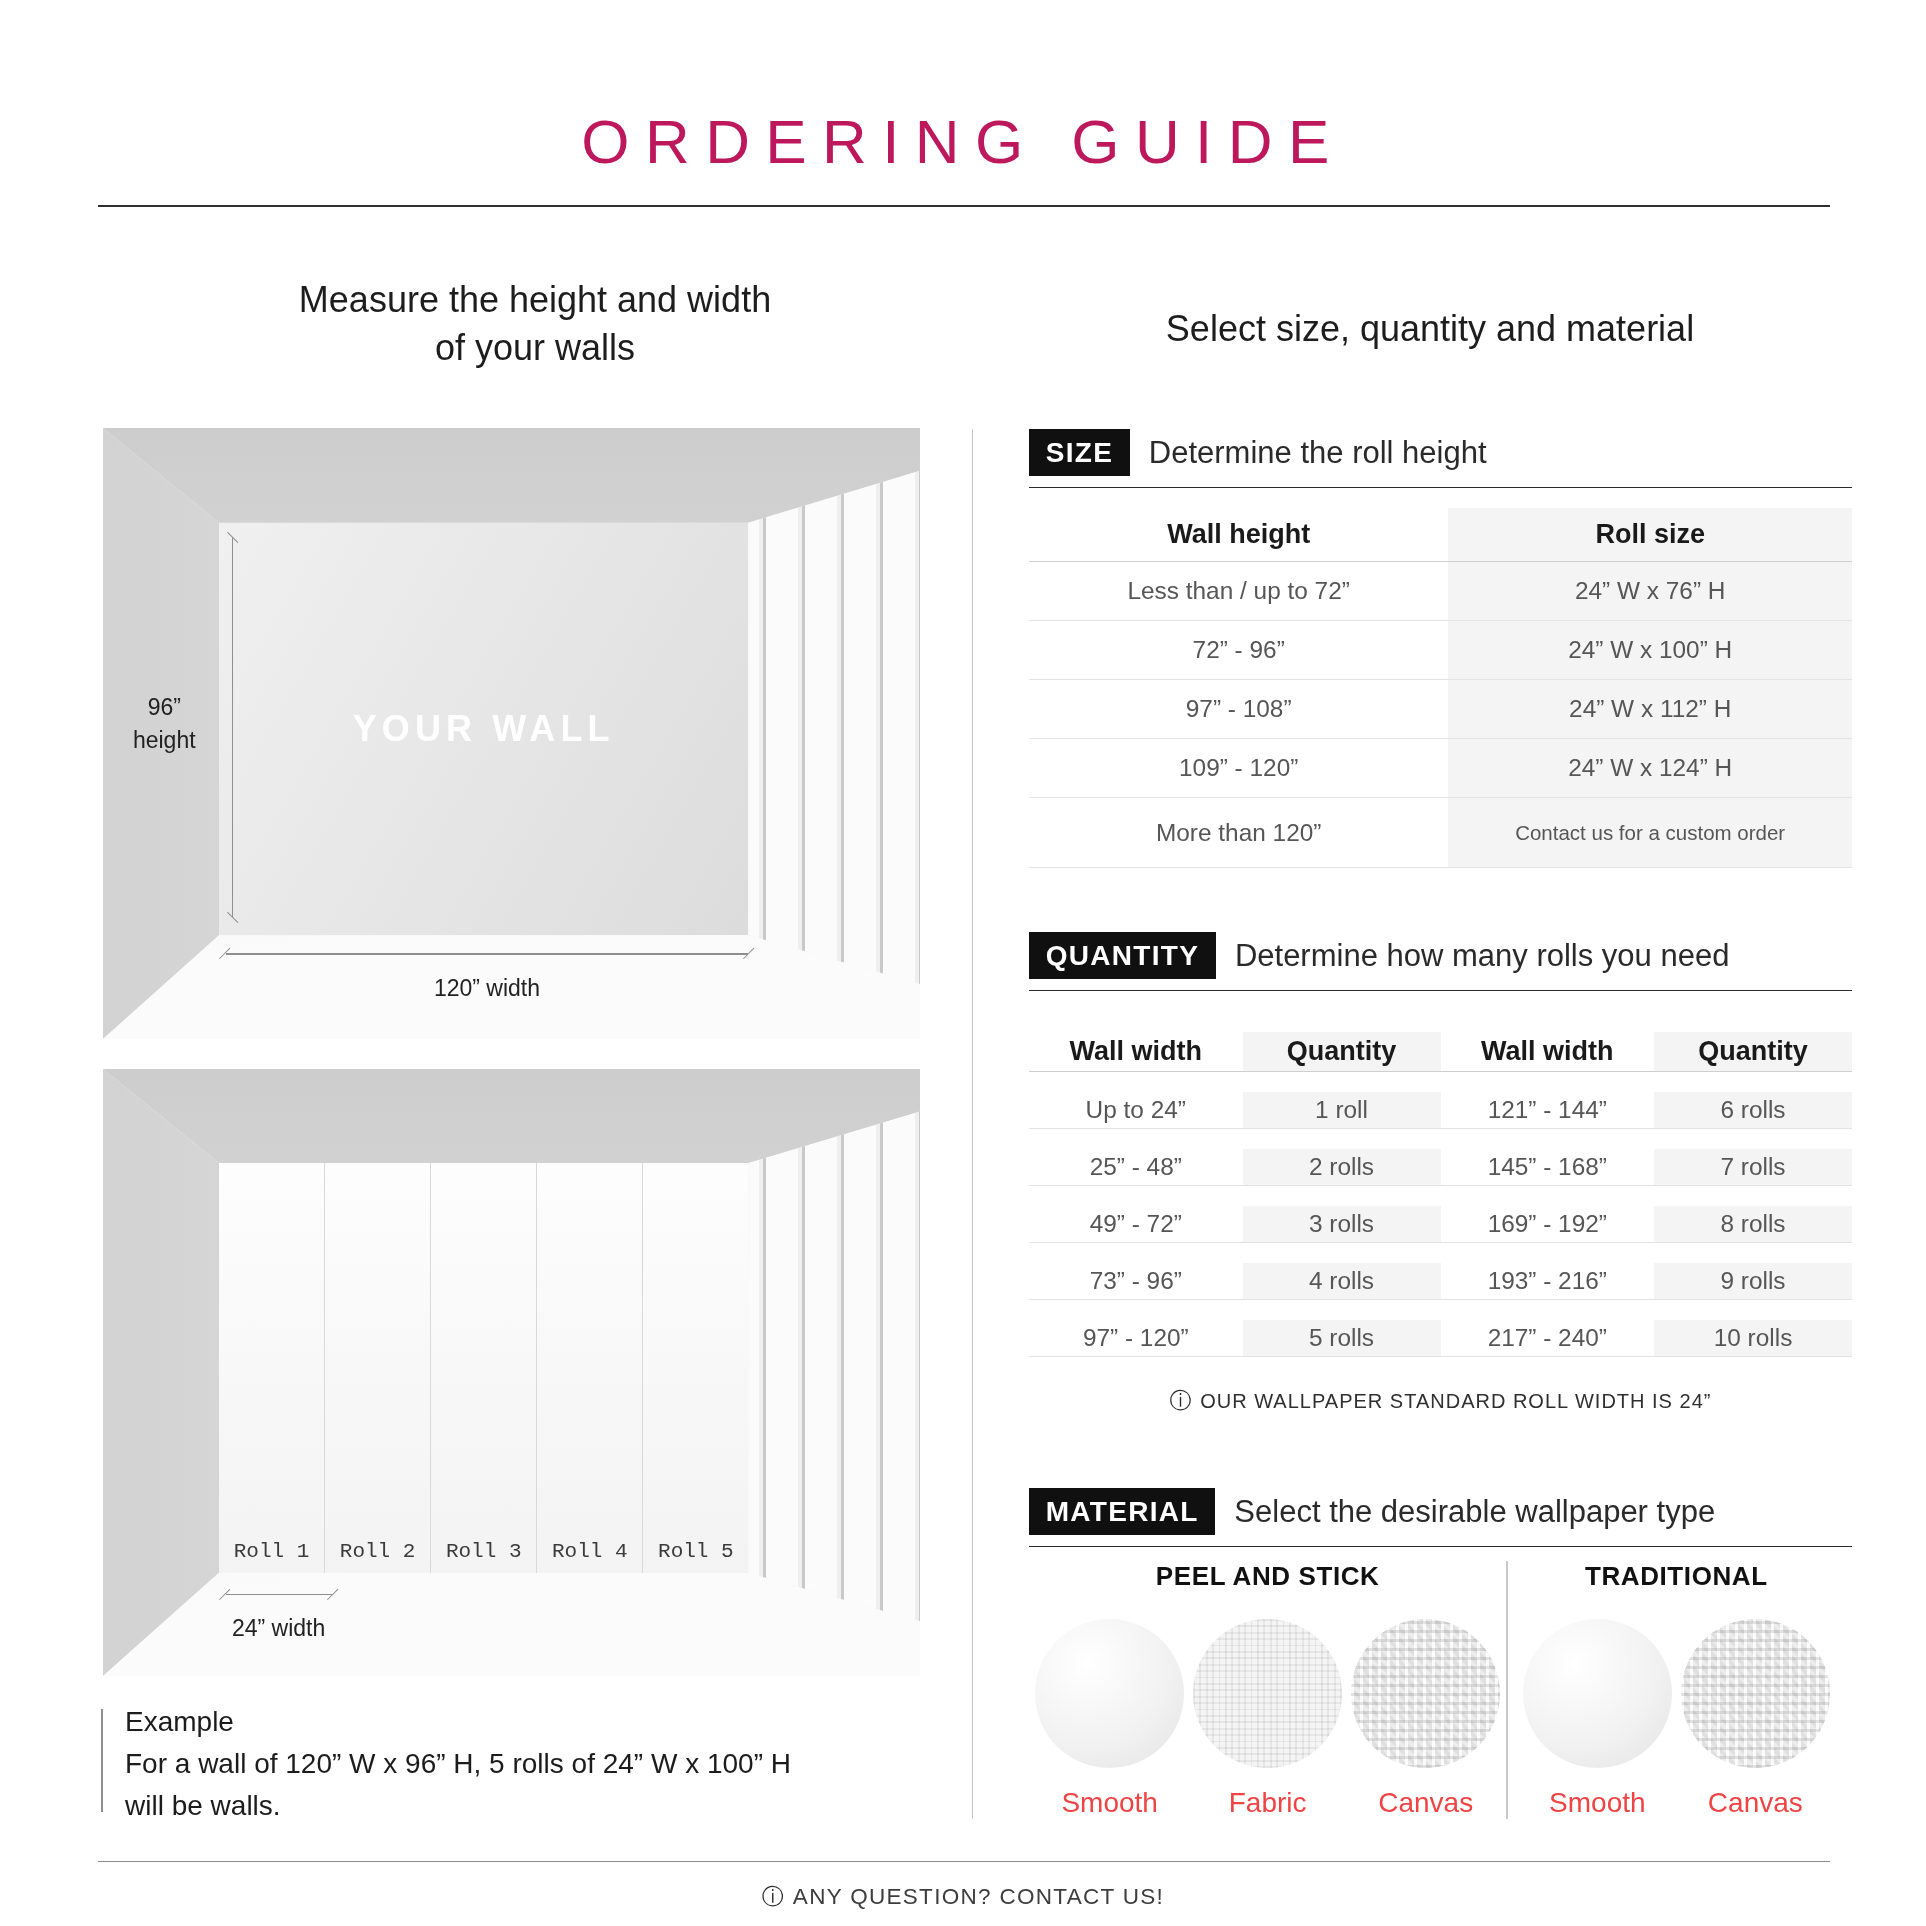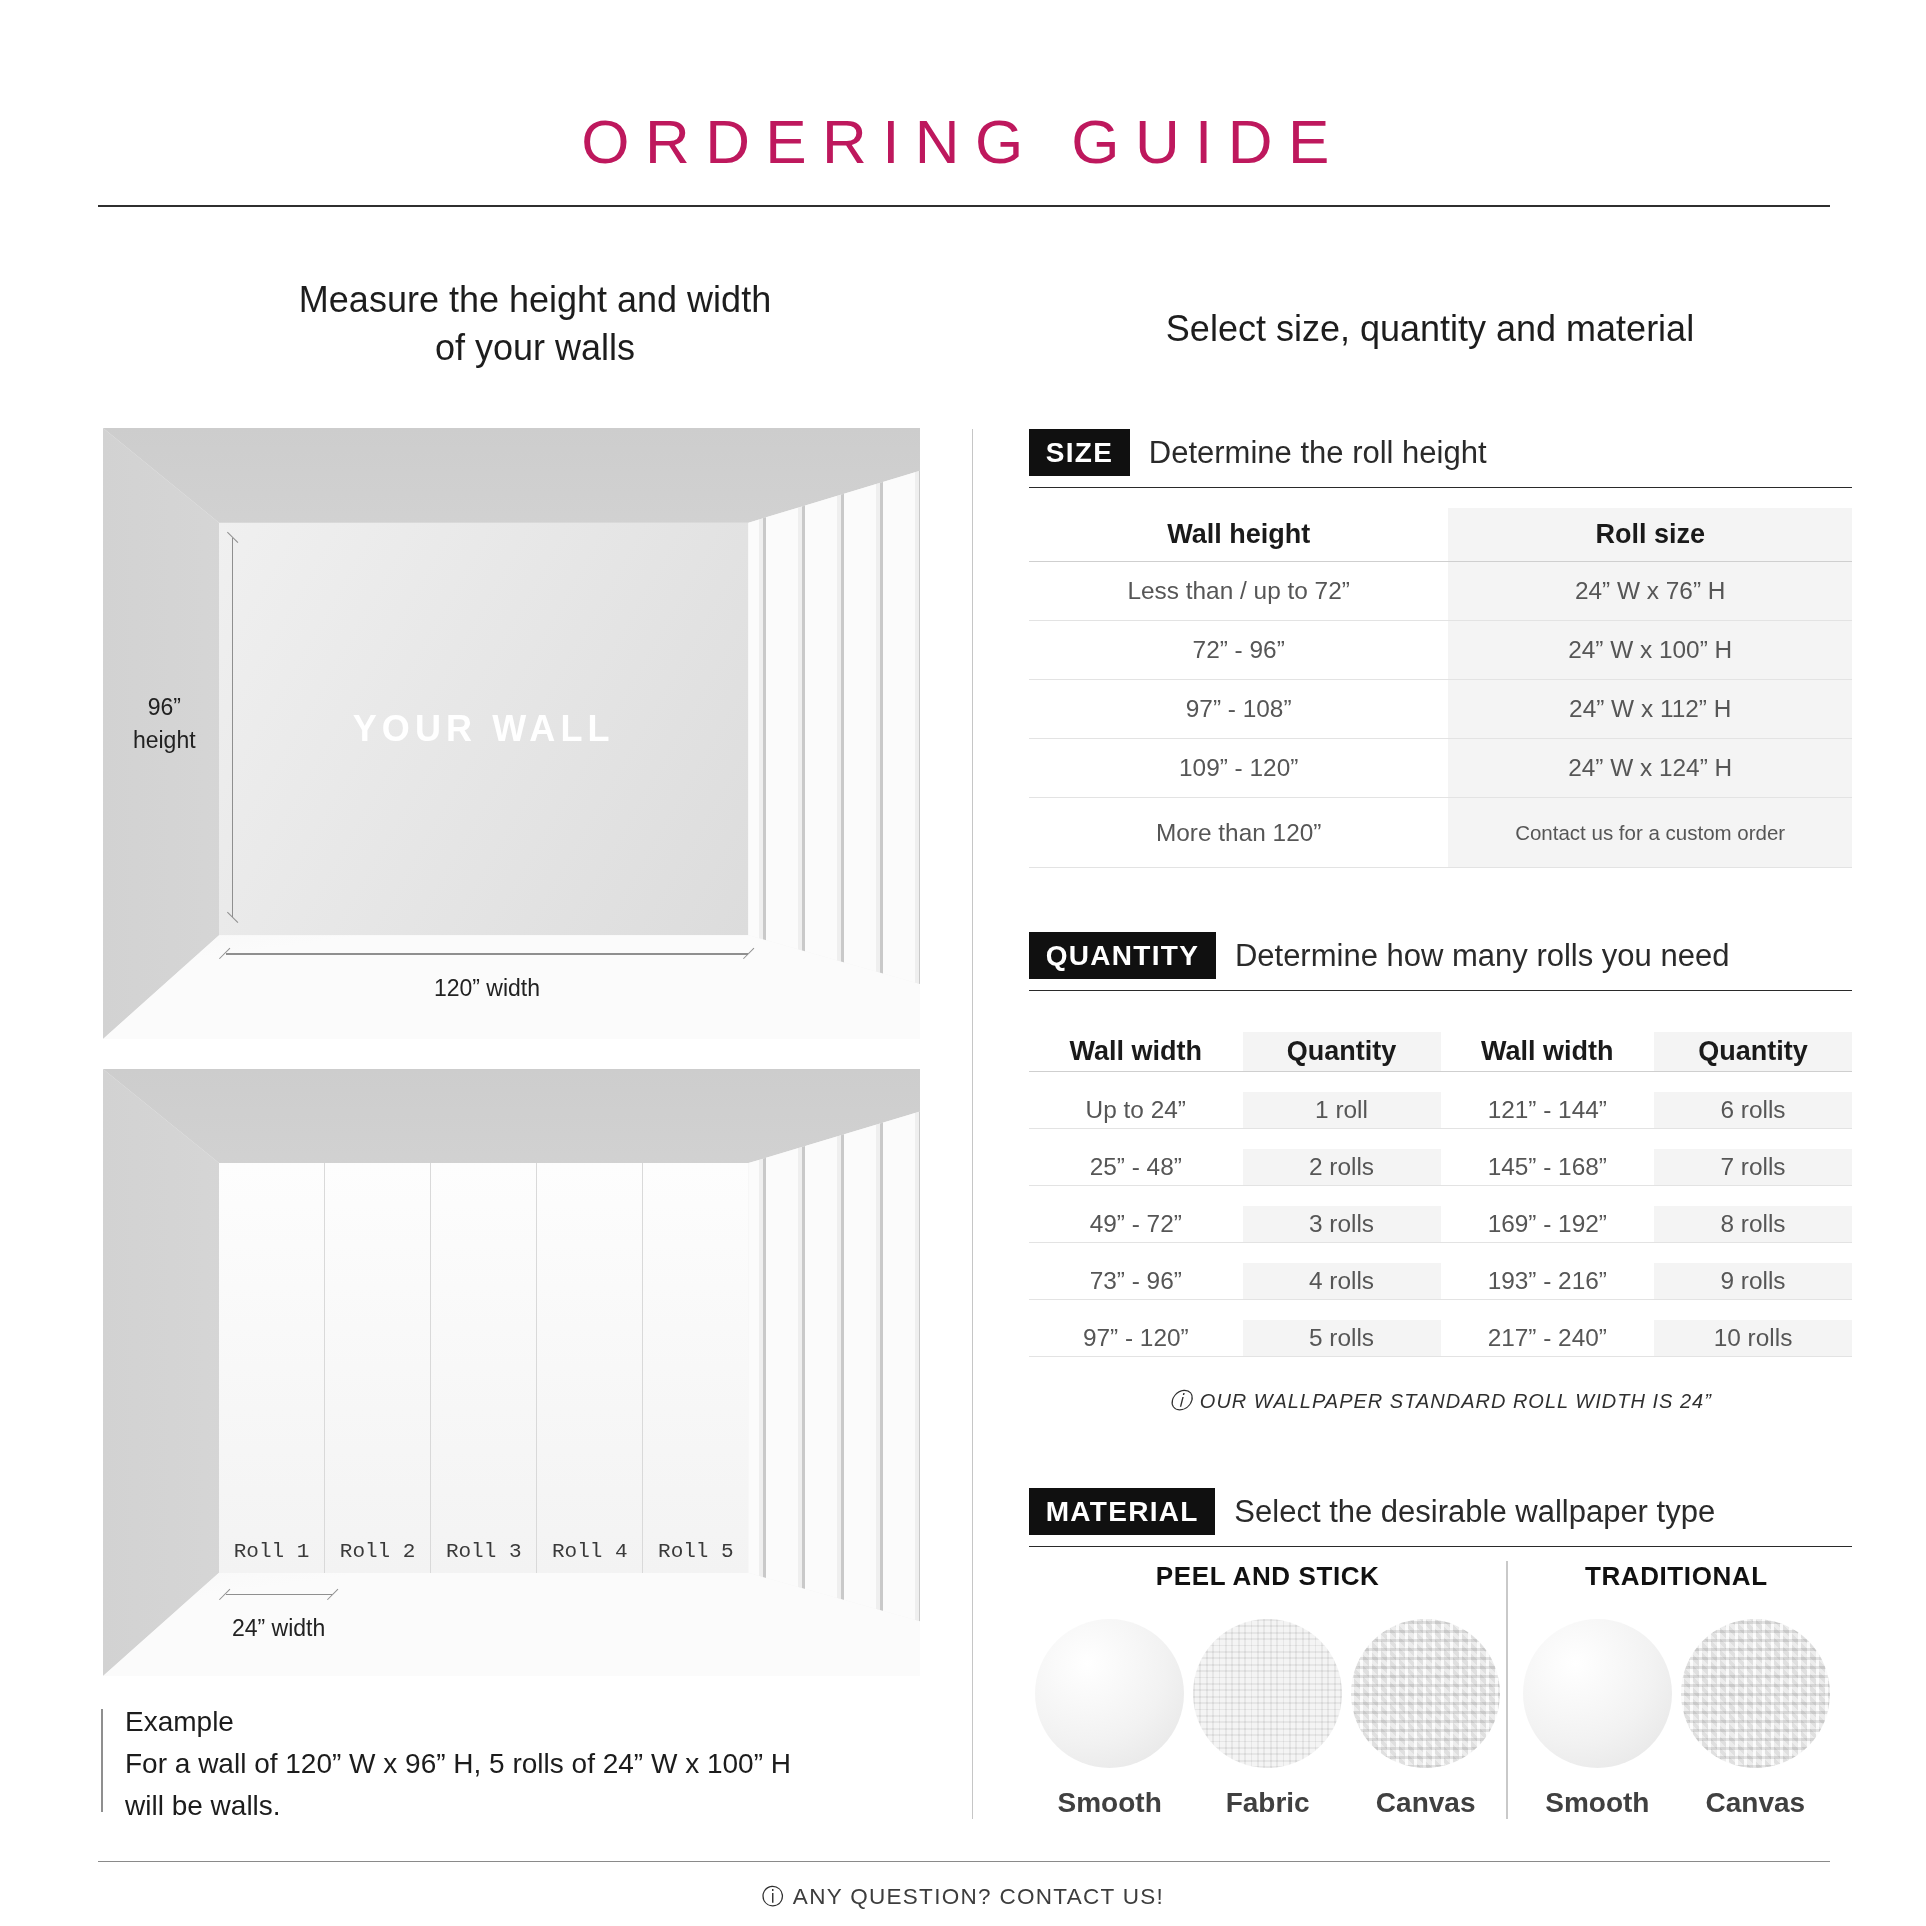--- a/index.html
+++ b/index.html
@@ -82,33 +82,33 @@
   .s-last .s-c2{font-size:20.5px;line-height:1.35;}
 
   .qty-table{position:absolute;left:1029px;top:1020px;width:823px;font-size:24.4px;color:#565656;}
   .q-row{display:flex;border-bottom:1.3px solid #e3e3e3;min-height:56px;align-items:flex-end;}
   .q-row > div{display:flex;align-items:center;justify-content:center;padding:3.9px 5.1px;text-align:center;}
   .q-c1{width:26%;} .q-c2{width:24%;background:#f4f4f4;}
   .q-c3{width:26%;} .q-c4{width:24%;background:#f4f4f4;}
   .q-head{font-weight:700;color:#1a1a1a;font-size:27px;border-bottom:1.3px solid #cfcfcf;min-height:51px;}
 
   .roll-note{position:absolute;left:1029px;top:1386px;width:823px;text-align:center;
-    font-size:20px;letter-spacing:1px;color:#2f2f2f;font-style:italic;}
+    font-size:20px;letter-spacing:1px;color:#2f2f2f;}
   .info-glyph{font-size:22px;margin-right:7.7px;color:#2f2f2f;}
 
   .material-body{position:absolute;left:1029px;top:1561px;width:823px;display:flex;align-items:stretch;}
   .mat-group{display:flex;flex-direction:column;align-items:center;}
   .mat-group.peel{width:58%;}
   .mat-group.trad{width:41%;}
   .mat-divider{width:1.3px;background:#c9c9c9;}
   .group-label{font-size:26px;font-weight:700;letter-spacing:0.6px;color:#111;margin-bottom:27px;}
   .swatch-row{display:flex;gap:9px;}
   .swatch{display:flex;flex-direction:column;align-items:center;}
   .swatch-circle{width:149px;height:149px;border-radius:50%;}
-  .swatch-label{margin-top:19px;font-size:28px;font-weight:700;color:#404040;}
+  .swatch-label{margin-top:19px;font-size:28px;font-weight:400;color:#ef4444;}
   .tex-smooth{background:radial-gradient(circle at 35% 30%, #ffffff 0%, #f2f2f2 55%, #e3e3e3 100%);}
   .tex-fabric{background-color:#f4f4f4;background-image:
     repeating-linear-gradient(0deg, rgba(0,0,0,0.06) 0 1.9px, transparent 1.9px 6.4px),
     repeating-linear-gradient(90deg, rgba(0,0,0,0.06) 0 1.9px, transparent 1.9px 6.4px);}
   .tex-canvas{background-color:#ececec;background-image:
     repeating-linear-gradient(0deg, rgba(0,0,0,0.10) 0 2.6px, transparent 2.6px 9px),
     repeating-linear-gradient(90deg, rgba(255,255,255,0.85) 0 2.6px, transparent 2.6px 9px),
     repeating-linear-gradient(45deg, rgba(0,0,0,0.05) 0 3.9px, transparent 3.9px 7.7px);}
 
   

